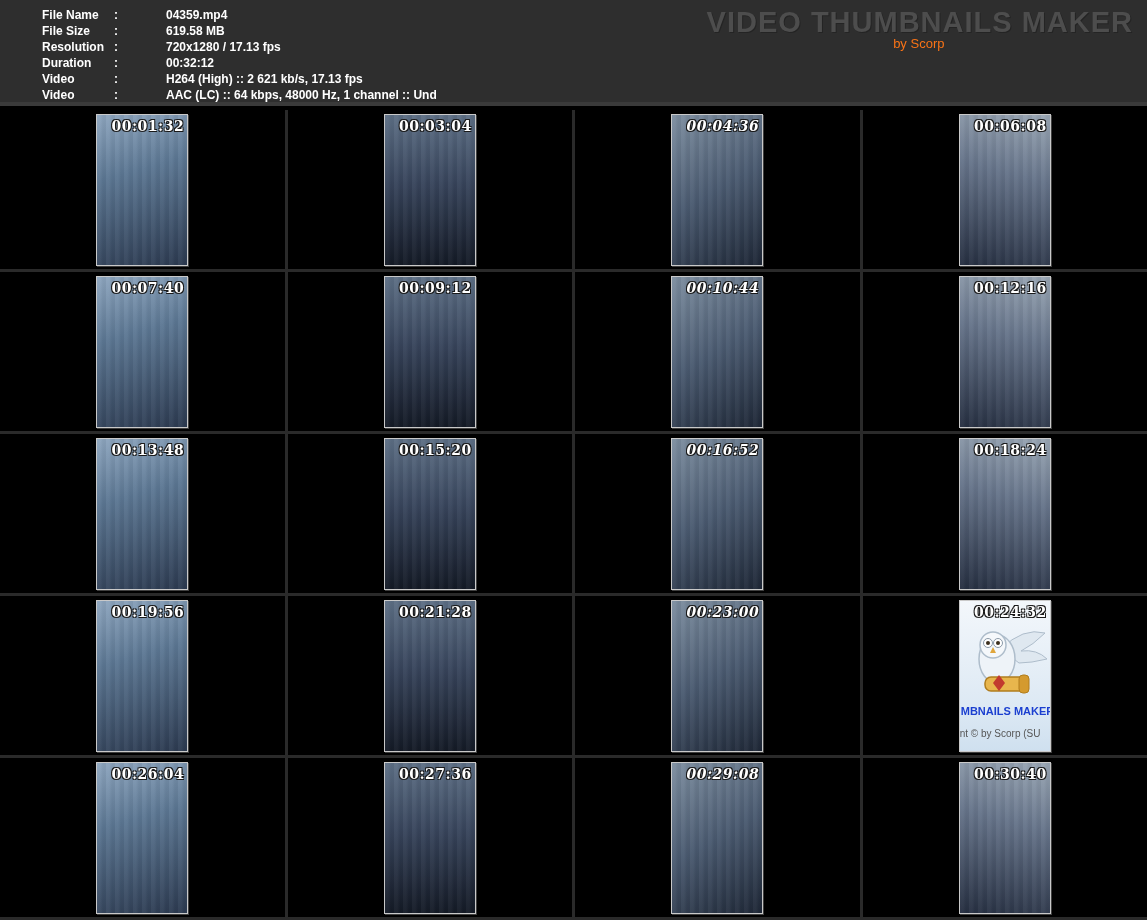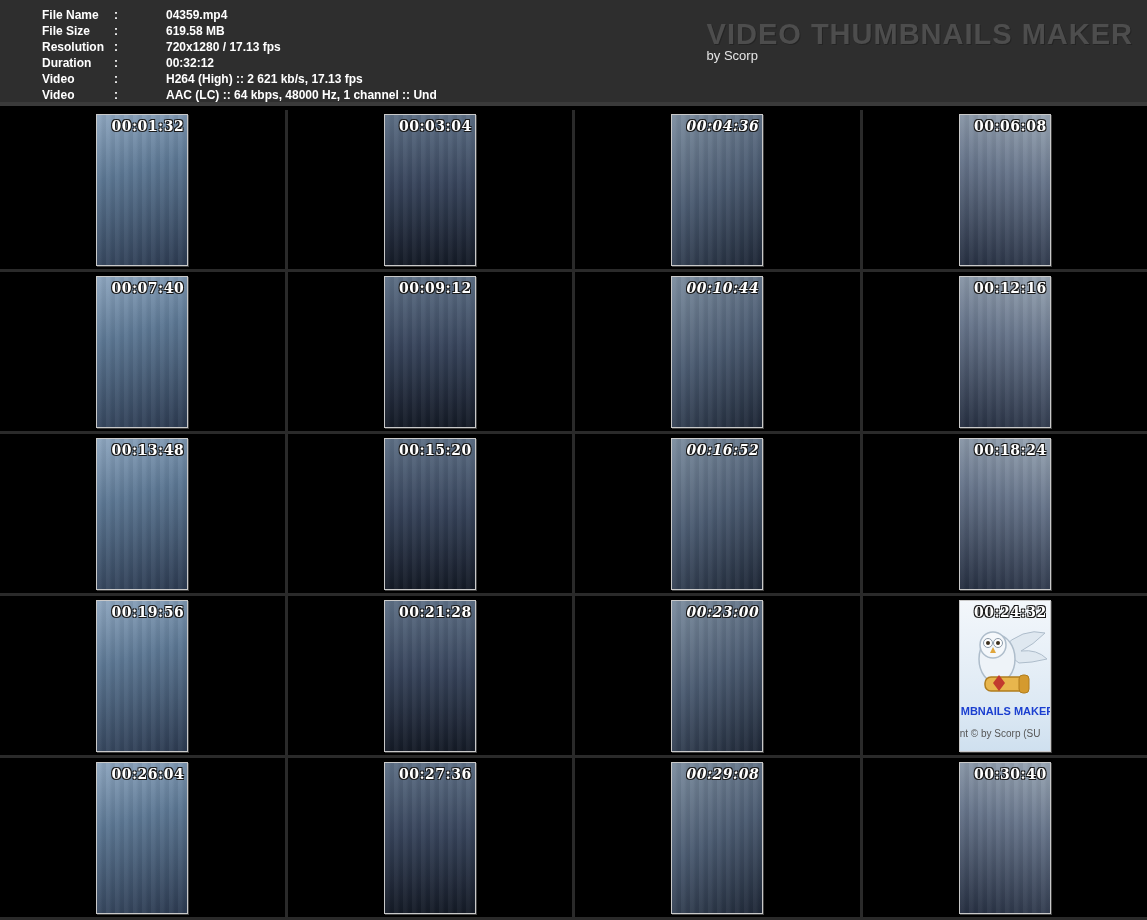--- a/index.html
+++ b/index.html
@@ -30,35 +30,35 @@
     font-weight: bold;
     color: #ffffff;
     padding-left: 32px;
   }
   .meta-label { width: 72px; flex: 0 0 72px; }
   .meta-colon { width: 12px; flex: 0 0 12px; }
   .meta-value { white-space: nowrap; margin-left: 40px; }
 
   .logo {
     position: absolute;
-    top: 18px;
+    top: 6px;
     right: 14px;
-    text-align: left;
+    text-align: center;
   }
   .logo-title {
     font-size: 29px;
     font-weight: bold;
     letter-spacing: 1px;
     color: #4d4d4d;
     text-shadow: 1px 1px 0 #242424;
     white-space: nowrap;
   }
   .logo-subtitle {
     font-size: 13px;
-    color: #e5e5e5;
+    color: #f97316;
     margin-top: -3px;
     margin-right: 2px;
   }
 
   
   .grid {
     position: absolute;
     top: 110px;
     left: 0;
     width: 1147px;

